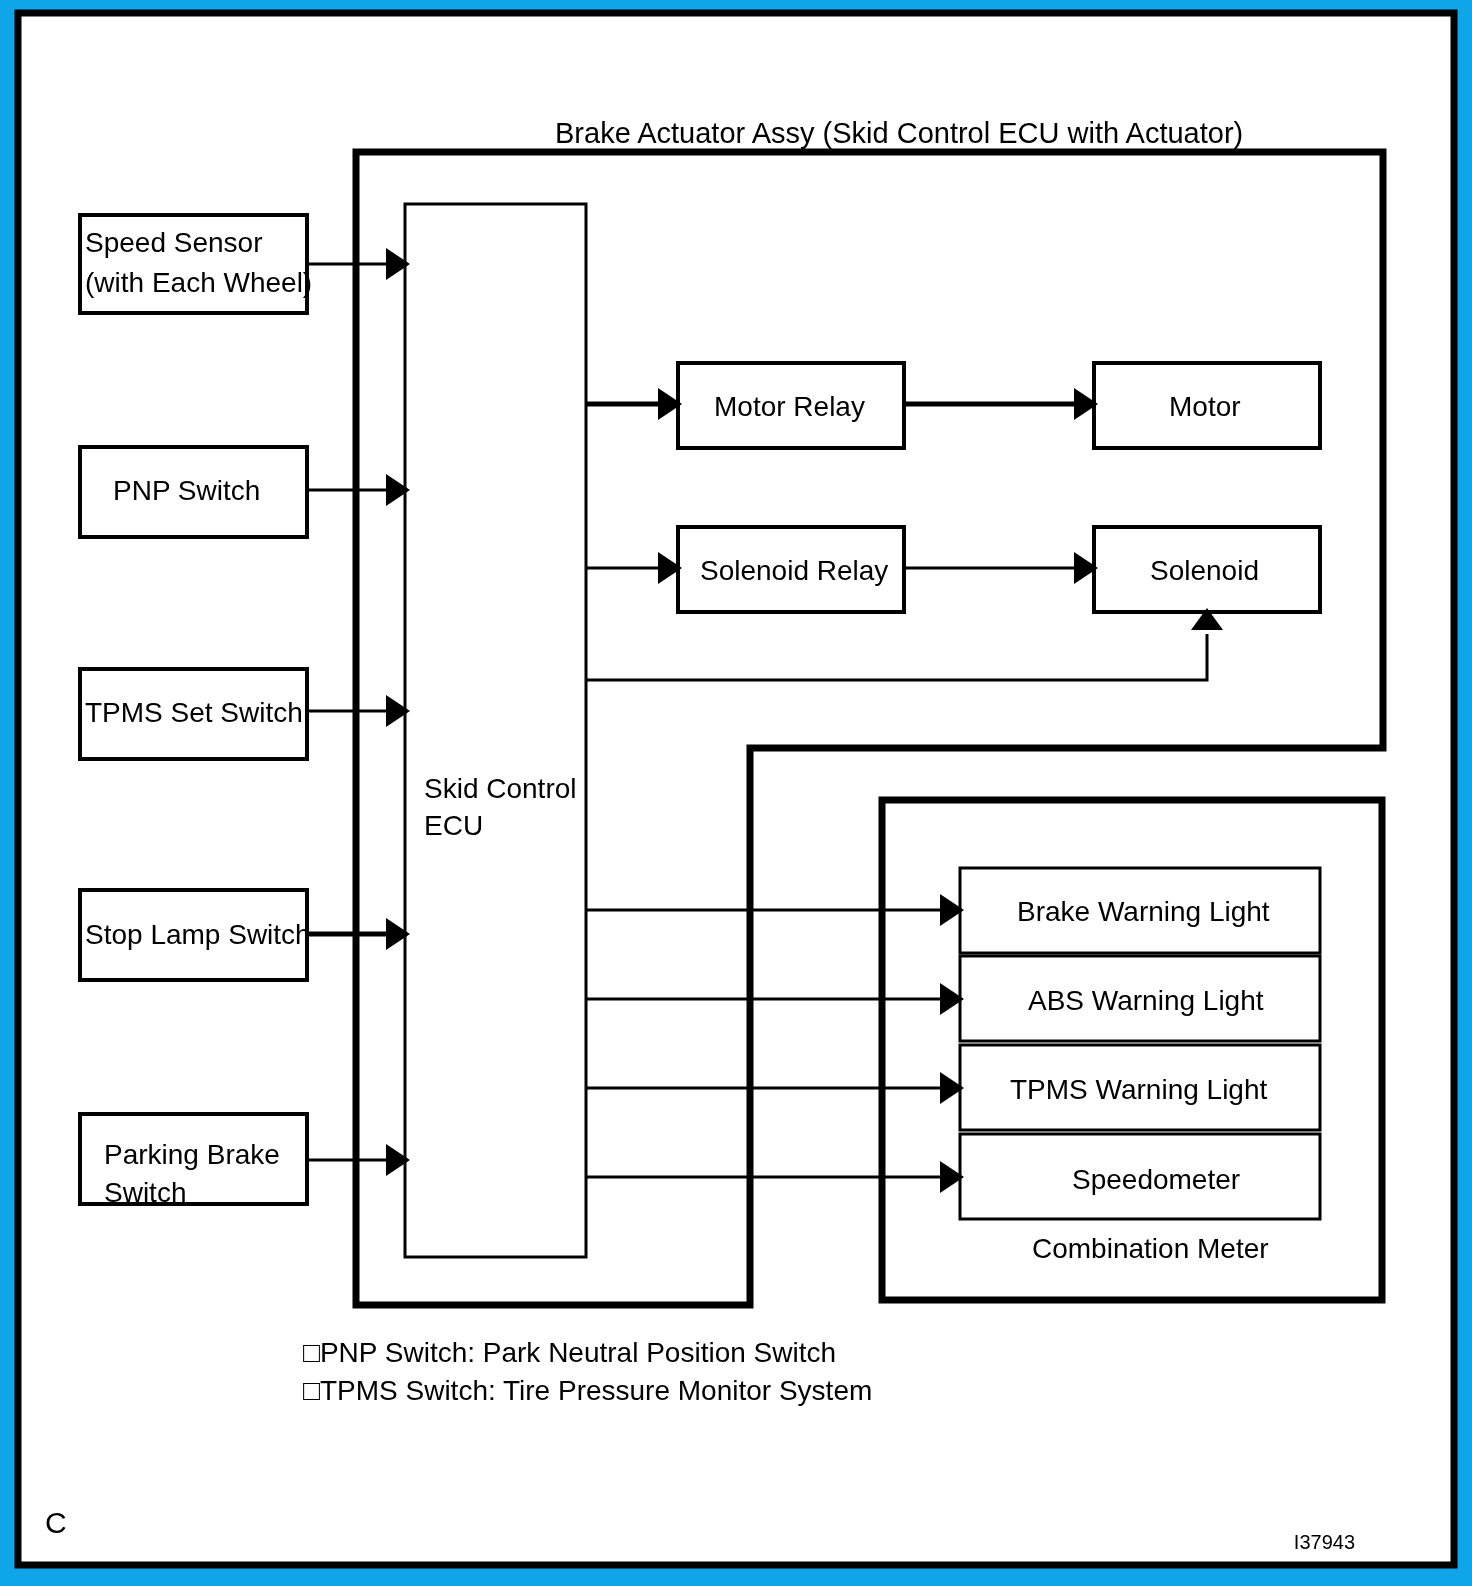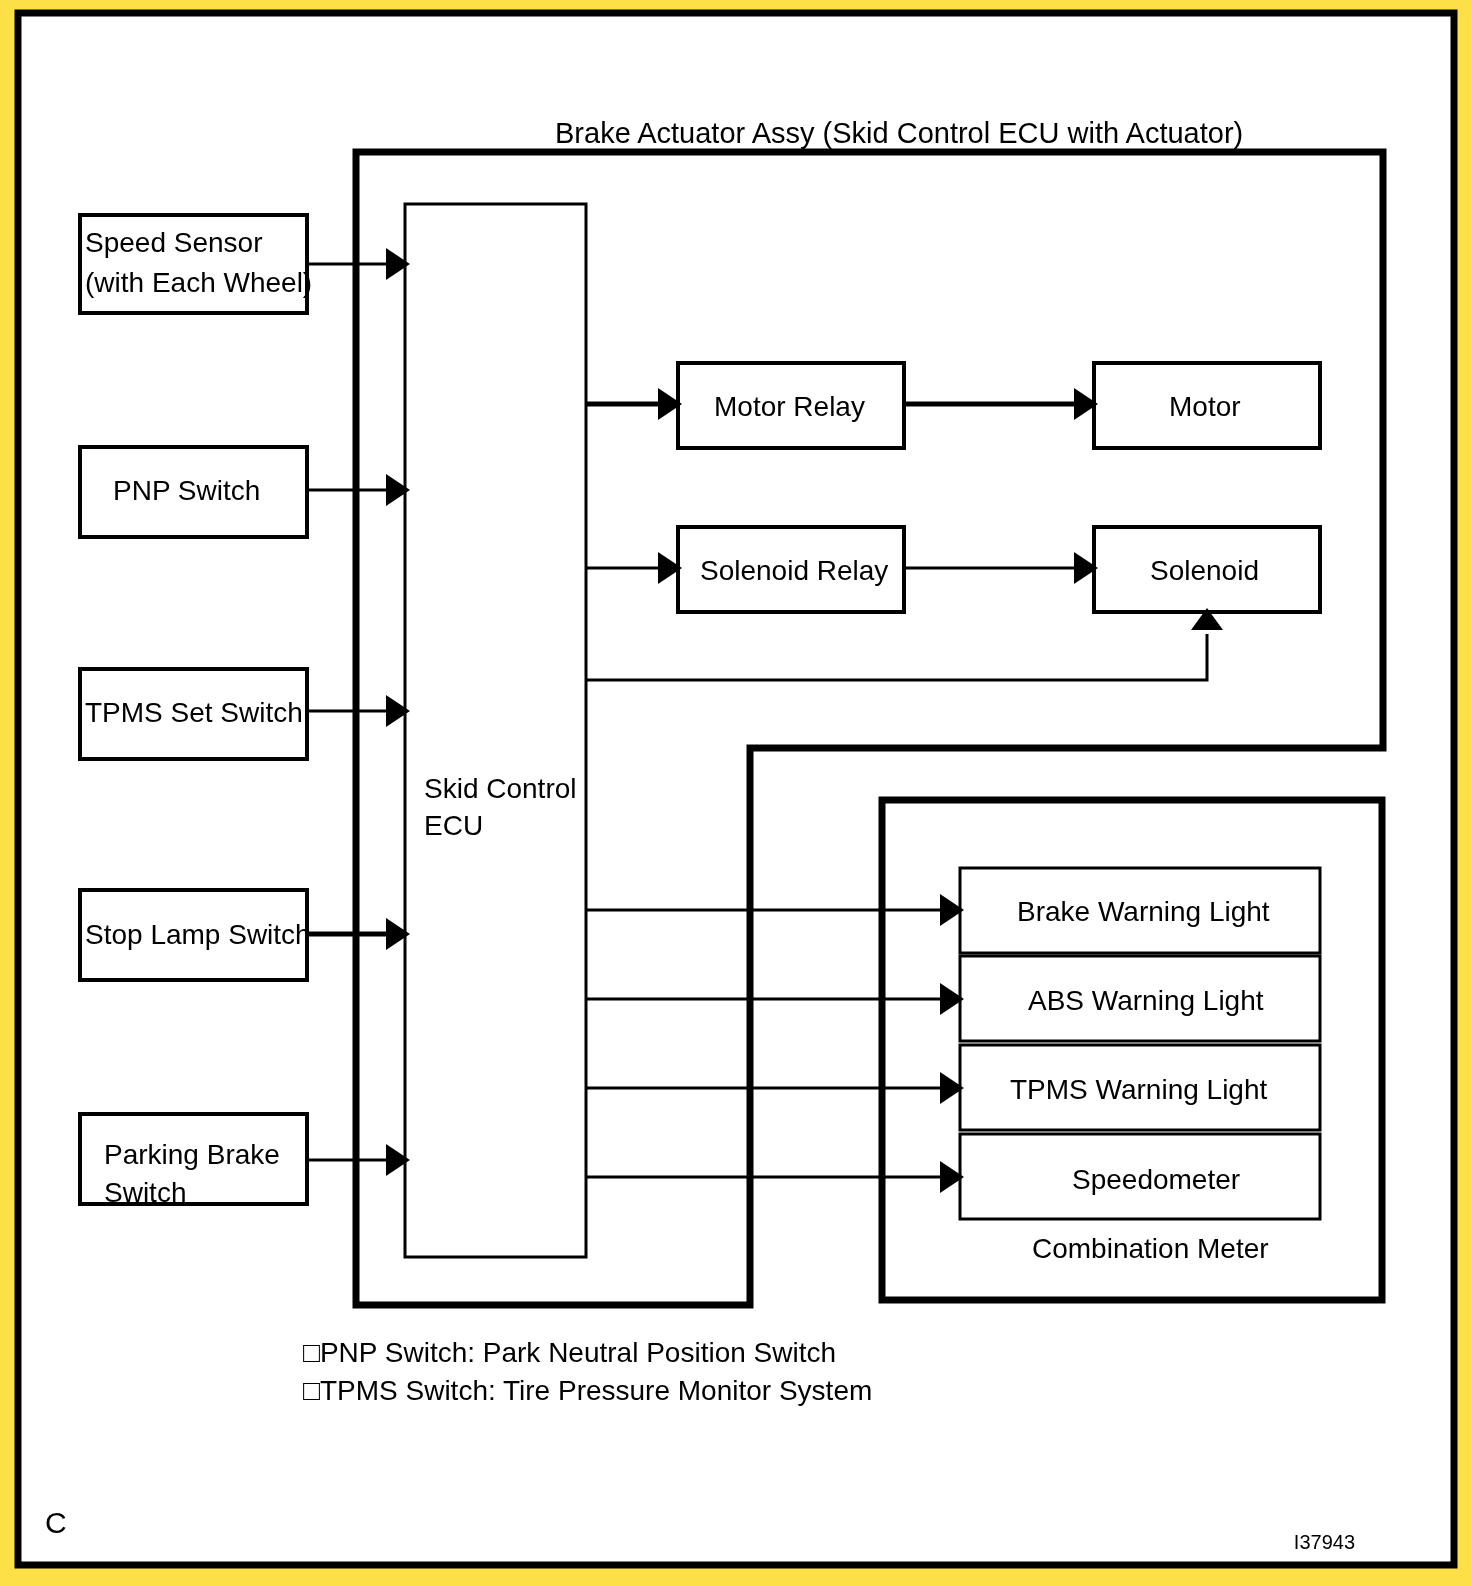--- a/index.html
+++ b/index.html
@@ -7,21 +7,21 @@
     padding: 0;
     background: #ffffff;
   }
   body {
     font-family: "Liberation Sans", sans-serif;
   }
   #page {
     position: relative;
     width: 1472px;
     height: 1586px;
-    background: #fde047;
+    background: #0ea5e9;
     overflow: hidden;
   }
   #diagram {
     position: absolute;
     top: 0;
     left: 0;
     width: 1472px;
     height: 1586px;
   }
   .box-line { fill: #ffffff; stroke: #000000; }

